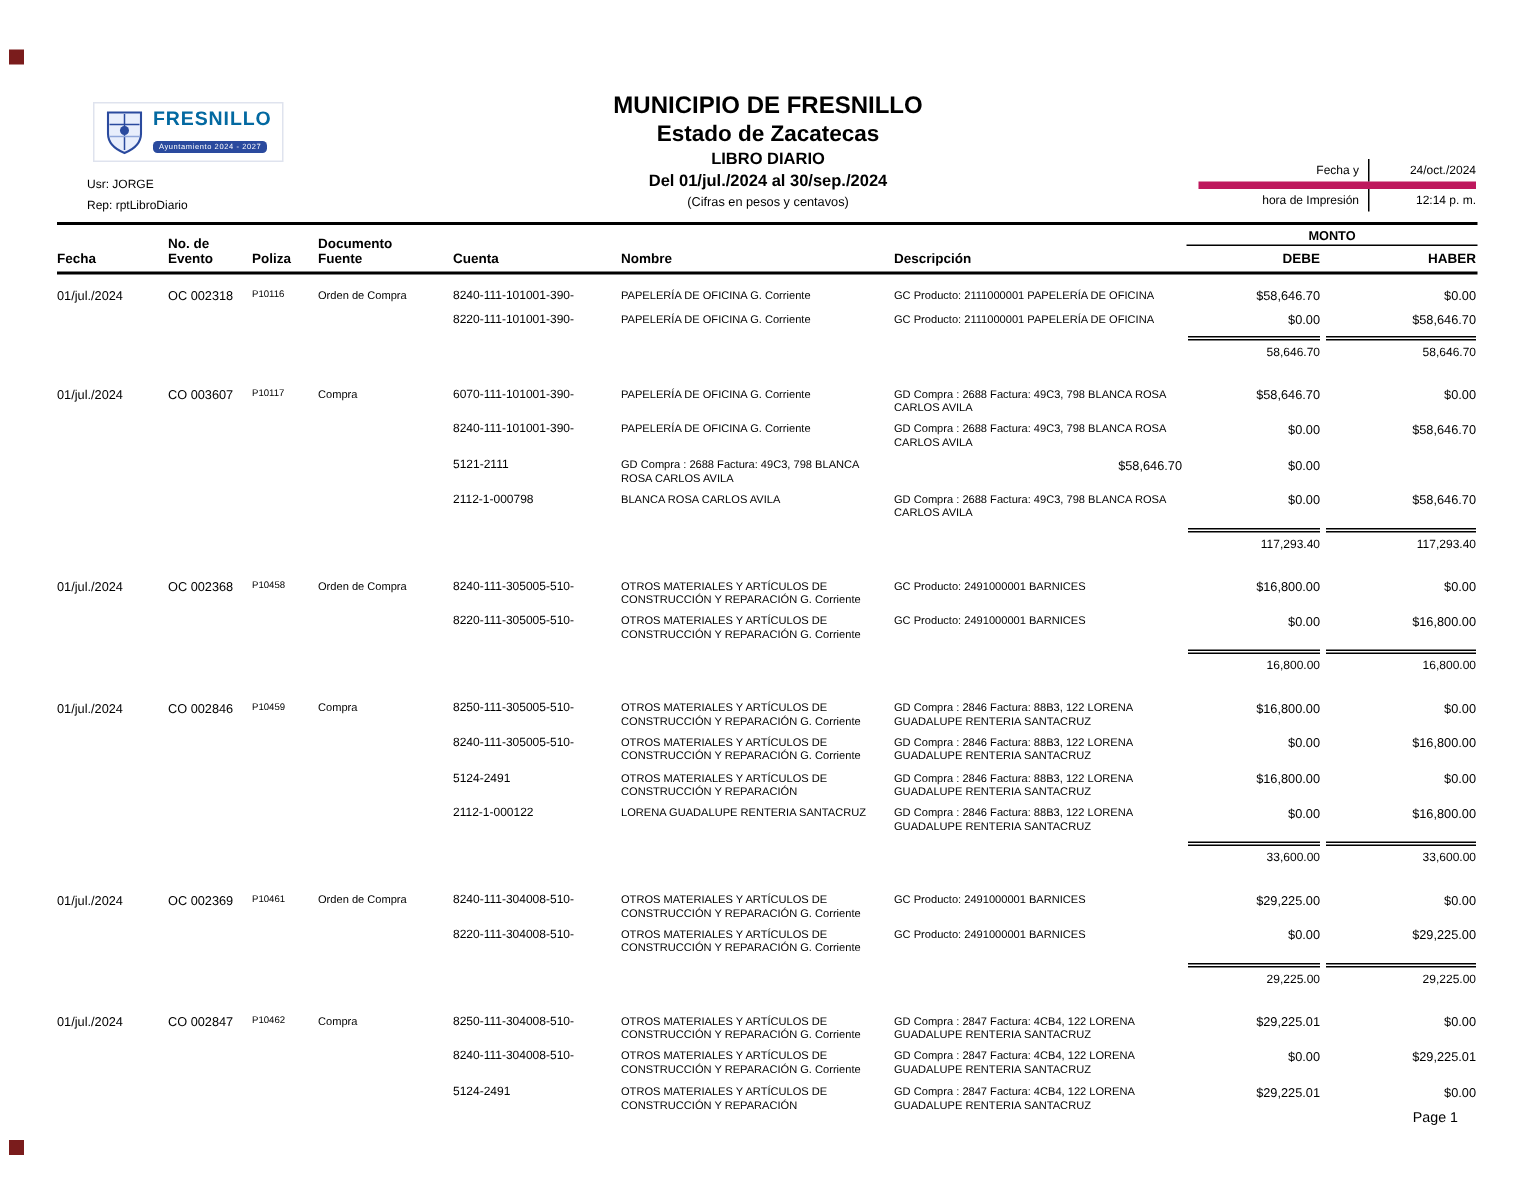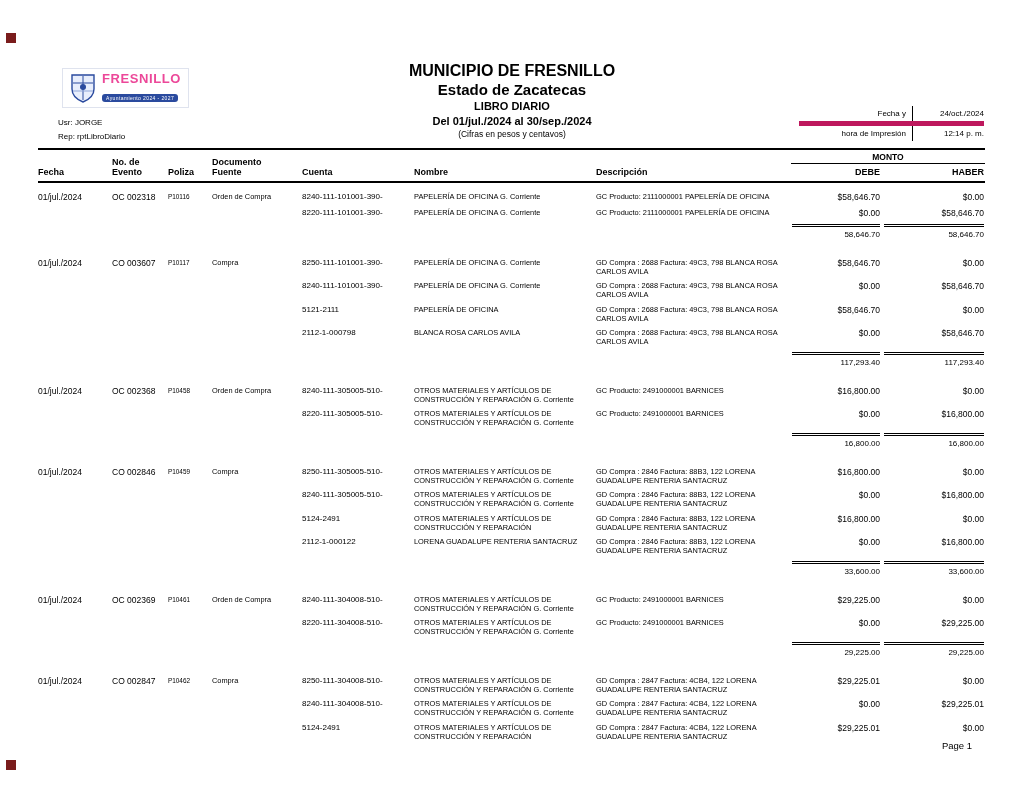--- a/index.html
+++ b/index.html
@@ -18,21 +18,21 @@
   .marker.top { top: 33px; }
   .marker.bottom { top: 760px; }
 
   
   .logo {
     position: absolute; left: 62px; top: 68px;
     display: flex; align-items: center; gap: 6px;
     padding: 3px 7px; border: 1px solid #dfe3ee; background: #fff;
   }
   .logo svg { display: block; }
-  .logo-brand { color: #ec4899; font-weight: bold; font-size: 13px; letter-spacing: 0.6px; line-height: 1.1; }
+  .logo-brand { color: #0369a1; font-weight: bold; font-size: 13px; letter-spacing: 0.6px; line-height: 1.1; }
   .logo-banner {
     background: #2a4a9e; color: #fff; font-size: 5px; letter-spacing: 0.4px;
     padding: 1px 4px; border-radius: 3px; margin-top: 2px; display: inline-block;
   }
 
   
   .center-head { position: absolute; left: 0; right: 0; top: 62px; text-align: center; }
   .title   { font-size: 16px; font-weight: bold; }
   .state   { font-size: 15px; font-weight: bold; margin-top: 1px; }
   .repname { font-size: 11px; font-weight: bold; margin-top: 2px; }
@@ -178,21 +178,21 @@
             <div class="cell c-st">58,646.70</div>
             <div class="cell c-st">58,646.70</div>
           </div>
         </div>
         <div class="group">
           <div class="trow">
             <div class="cell c-fecha">01/jul./2024</div>
             <div class="cell c-evento">CO 003607</div>
             <div class="cell c-poliza">P10117</div>
             <div class="cell c-fuente">Compra</div>
-            <div class="cell c-cuenta">8250-111-101001-390-</div>
+            <div class="cell c-cuenta">6070-111-101001-390-</div>
             <div class="cell c-nombre">PAPELERÍA DE OFICINA G. Corriente</div>
             <div class="cell c-desc">GD Compra : 2688 Factura: 49C3, 798 BLANCA ROSA CARLOS AVILA</div>
             <div class="cell c-amt">$58,646.70</div>
             <div class="cell c-amt">$0.00</div>
           </div>
           <div class="trow">
             <div class="cell c-fecha"></div>
             <div class="cell c-evento"></div>
             <div class="cell c-poliza"></div>
             <div class="cell c-fuente"></div>
@@ -201,21 +201,20 @@
             <div class="cell c-desc">GD Compra : 2688 Factura: 49C3, 798 BLANCA ROSA CARLOS AVILA</div>
             <div class="cell c-amt">$0.00</div>
             <div class="cell c-amt">$58,646.70</div>
           </div>
           <div class="trow">
             <div class="cell c-fecha"></div>
             <div class="cell c-evento"></div>
             <div class="cell c-poliza"></div>
             <div class="cell c-fuente"></div>
             <div class="cell c-cuenta">5121-2111</div>
-            <div class="cell c-nombre">PAPELERÍA DE OFICINA</div>
             <div class="cell c-desc">GD Compra : 2688 Factura: 49C3, 798 BLANCA ROSA CARLOS AVILA</div>
             <div class="cell c-amt">$58,646.70</div>
             <div class="cell c-amt">$0.00</div>
           </div>
           <div class="trow">
             <div class="cell c-fecha"></div>
             <div class="cell c-evento"></div>
             <div class="cell c-poliza"></div>
             <div class="cell c-fuente"></div>
             <div class="cell c-cuenta">2112-1-000798</div>

